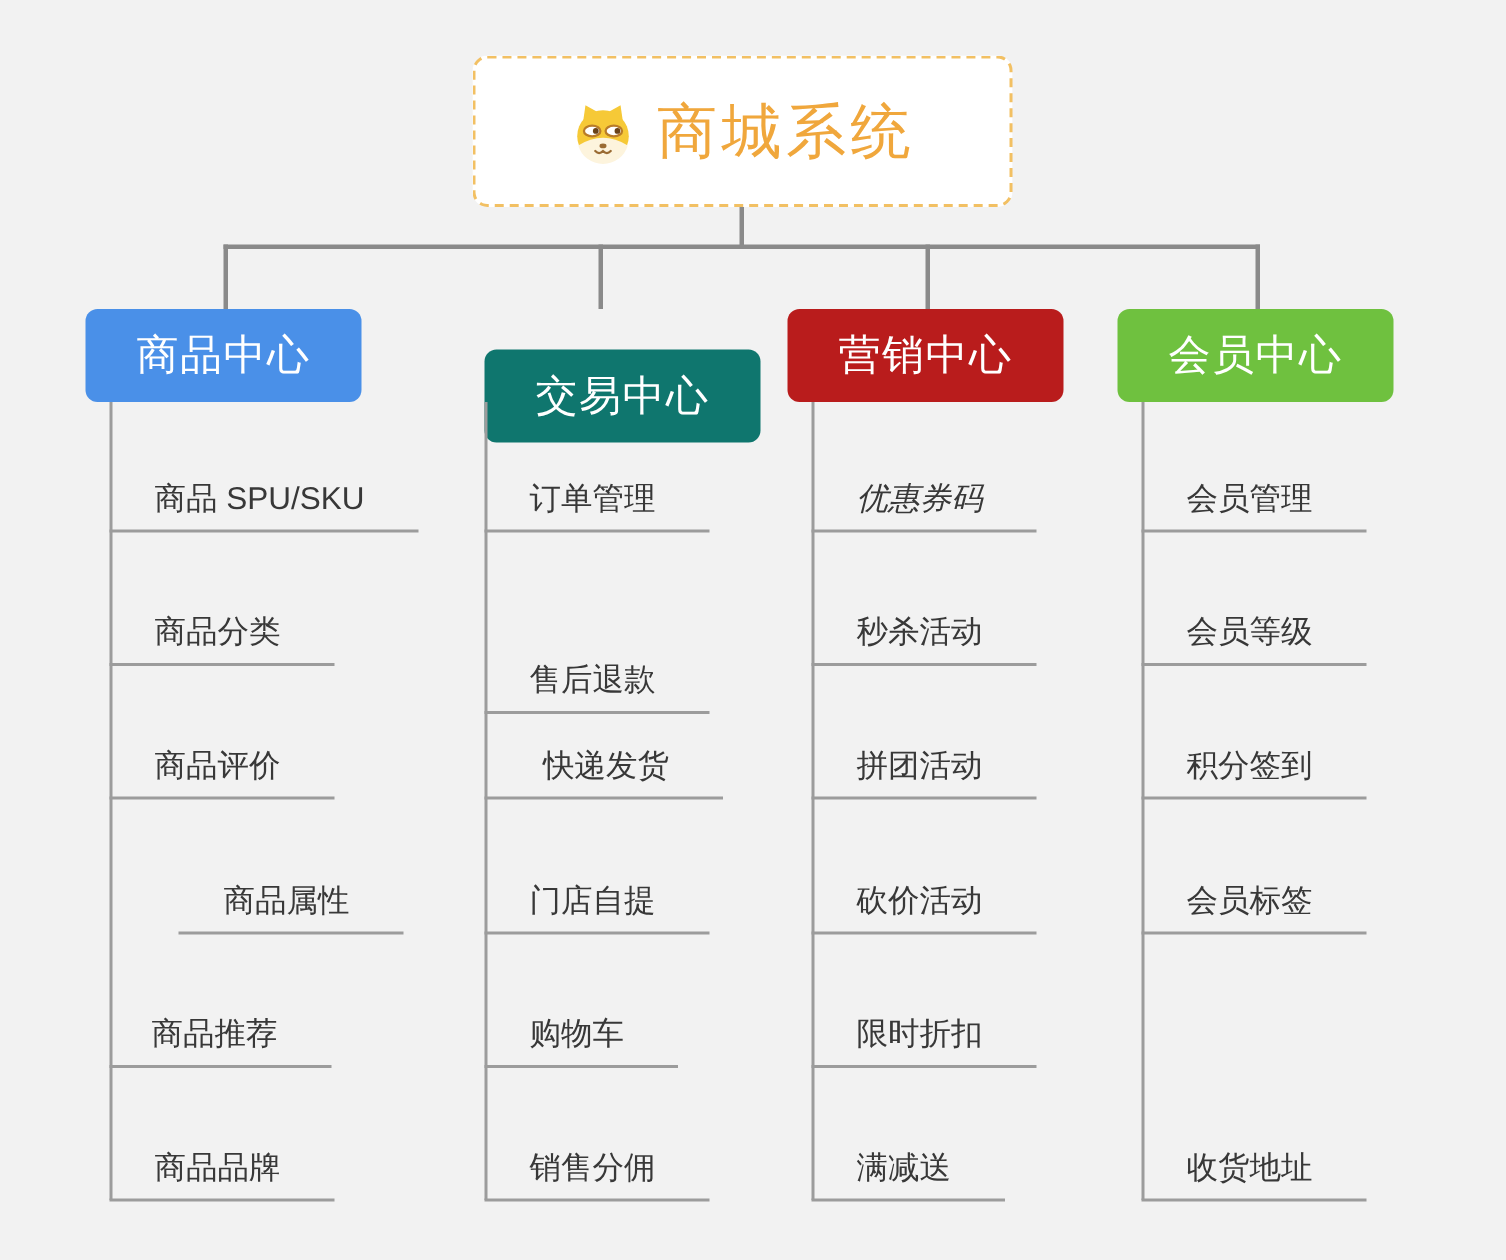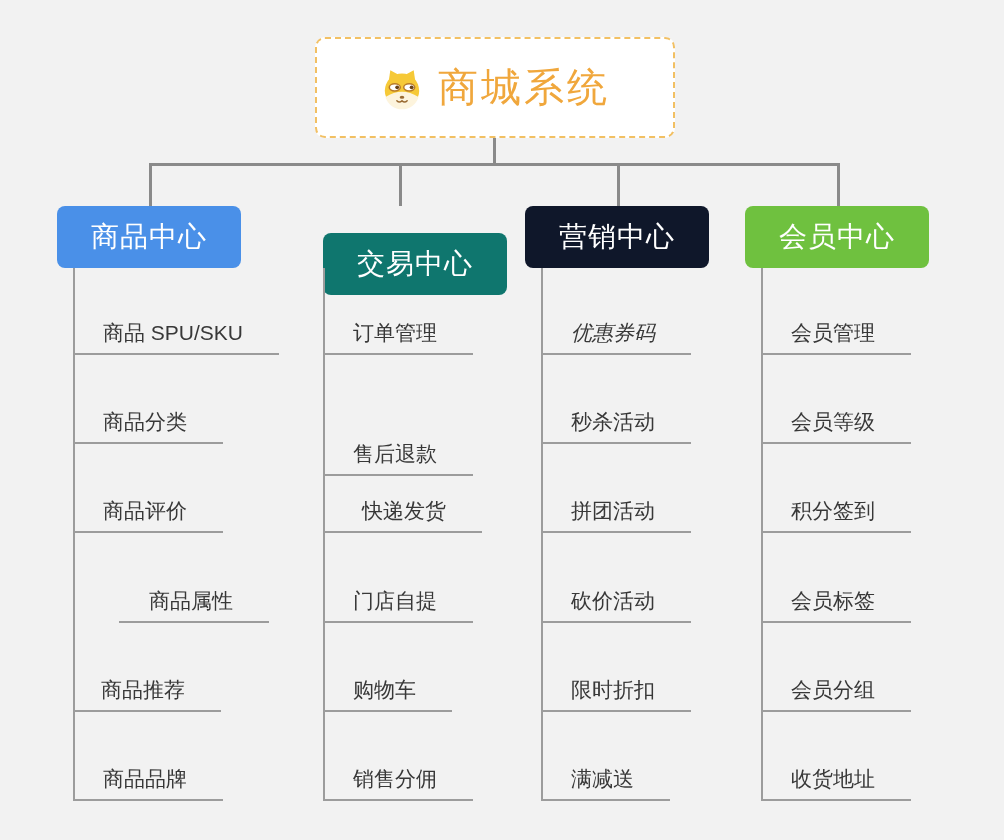--- a/index.html
+++ b/index.html
@@ -115,29 +115,28 @@
     <div class="child-item" style="left: 73px; top: 670px; padding-left: 28px;">商品推荐</div>
     <div class="child-item" style="left: 73px; top: 759px;">商品品牌</div>
     <div class="branch-box" style="left: 323px; background: #0f766e; margin-top: 27px;">交易中心</div>
     <div class="col-line" style="left: 323px;"></div>
     <div class="child-item" style="left: 323px; top: 313px;">订单管理</div>
     <div class="child-item" style="left: 323px; top: 402px; margin-top: 32px;">售后退款</div>
     <div class="child-item" style="left: 323px; top: 491px; padding-left: 39px;">快递发货</div>
     <div class="child-item" style="left: 323px; top: 581px;">门店自提</div>
     <div class="child-item" style="left: 323px; top: 670px;">购物车</div>
     <div class="child-item" style="left: 323px; top: 759px;">销售分佣</div>
-    <div class="branch-box" style="left: 525px; background: #0f172a;">营销中心</div>
+    <div class="branch-box" style="left: 525px; background: #b91c1c;">营销中心</div>
     <div class="col-line" style="left: 541px;"></div>
     <div class="child-item" style="left: 541px; top: 313px; font-style: italic;">优惠券码</div>
     <div class="child-item" style="left: 541px; top: 402px;">秒杀活动</div>
     <div class="child-item" style="left: 541px; top: 491px;">拼团活动</div>
     <div class="child-item" style="left: 541px; top: 581px;">砍价活动</div>
     <div class="child-item" style="left: 541px; top: 670px;">限时折扣</div>
     <div class="child-item" style="left: 541px; top: 759px;">满减送</div>
     <div class="branch-box" style="left: 745px; background: rgb(111, 193, 63);">会员中心</div>
     <div class="col-line" style="left: 761px;"></div>
     <div class="child-item" style="left: 761px; top: 313px;">会员管理</div>
     <div class="child-item" style="left: 761px; top: 402px;">会员等级</div>
     <div class="child-item" style="left: 761px; top: 491px;">积分签到</div>
     <div class="child-item" style="left: 761px; top: 581px;">会员标签</div>
-    <div class="child-item" style="left: 761px; top: 670px;">会员分组</div>
     <div class="child-item" style="left: 761px; top: 759px;">收货地址</div>
   </div>
 
 </body></html>

